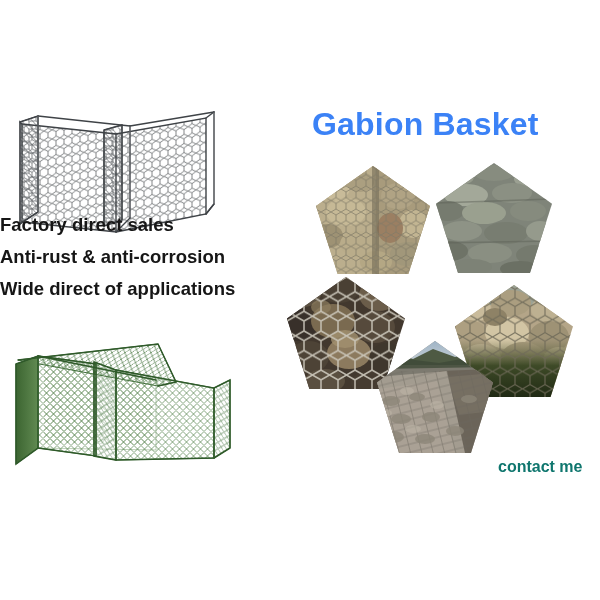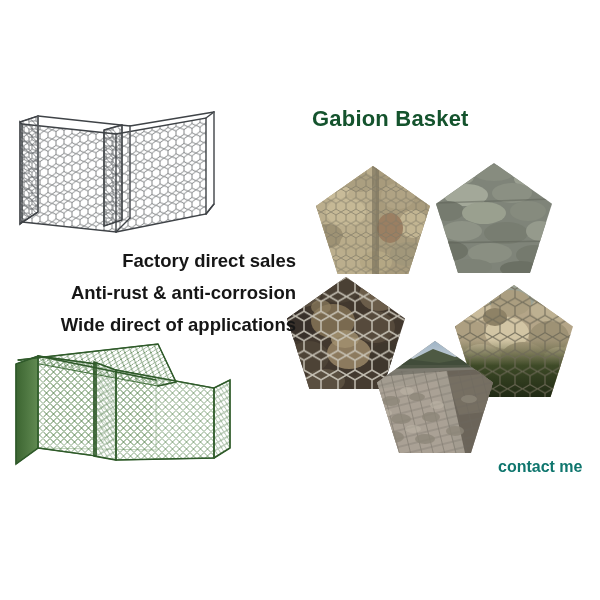--- a/index.html
+++ b/index.html
@@ -17,36 +17,35 @@
     height: 600px;
     background: #ffffff;
     overflow: hidden;
   }
 
   
   #product-title {
     position: absolute;
     left: 312px;
     top: 106px;
-    font-size: 22px;
+    font-size: 32px;
     font-weight: bold;
     letter-spacing: 0.2px;
-    color: #14532d;
+    color: #3b82f6;
     white-space: nowrap;
   }
 
   
   #feature-list {
     position: absolute;
     left: 0px;
     top: 212px;
     width: 300px;
-    text-align: right;
+    text-align: left;
     z-index: 6;
-    margin-top: 36px;
   }
   .feature-line {
     font-size: 18.5px;
     font-weight: bold;
     color: #161616;
     line-height: 26px;
     margin-bottom: 6px;
     white-space: nowrap;
     padding-right: 4px;
   }

